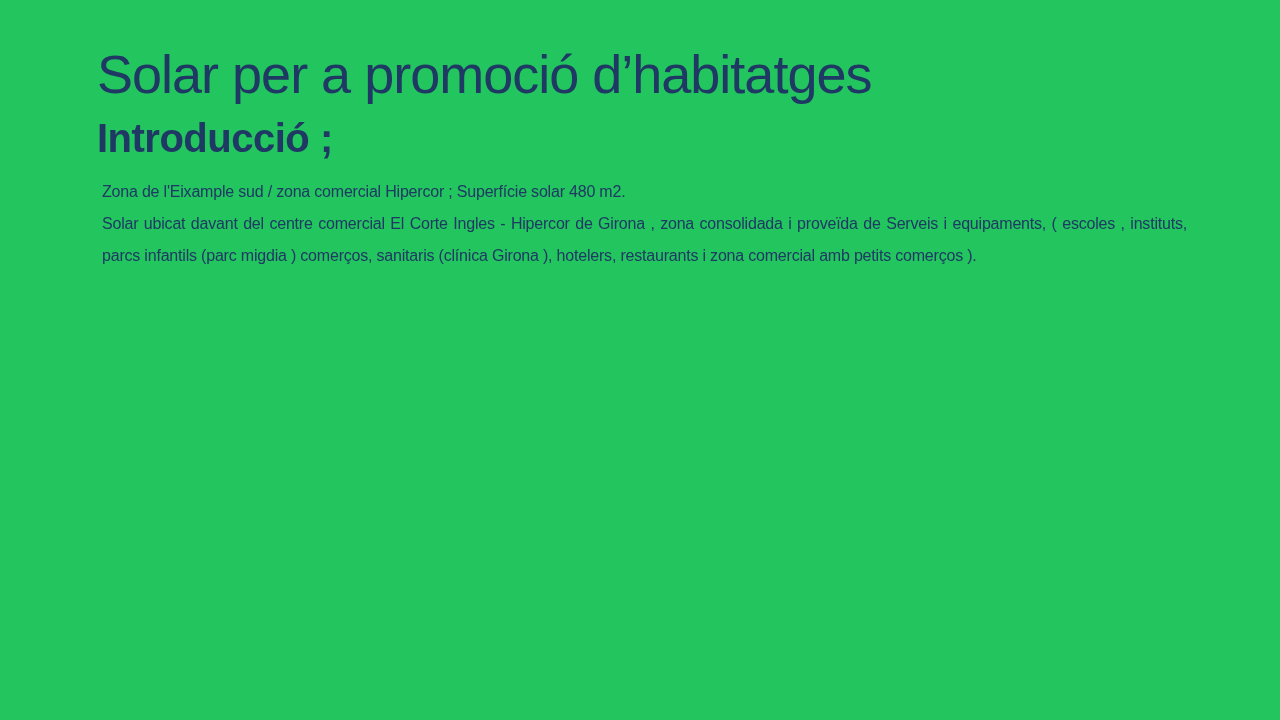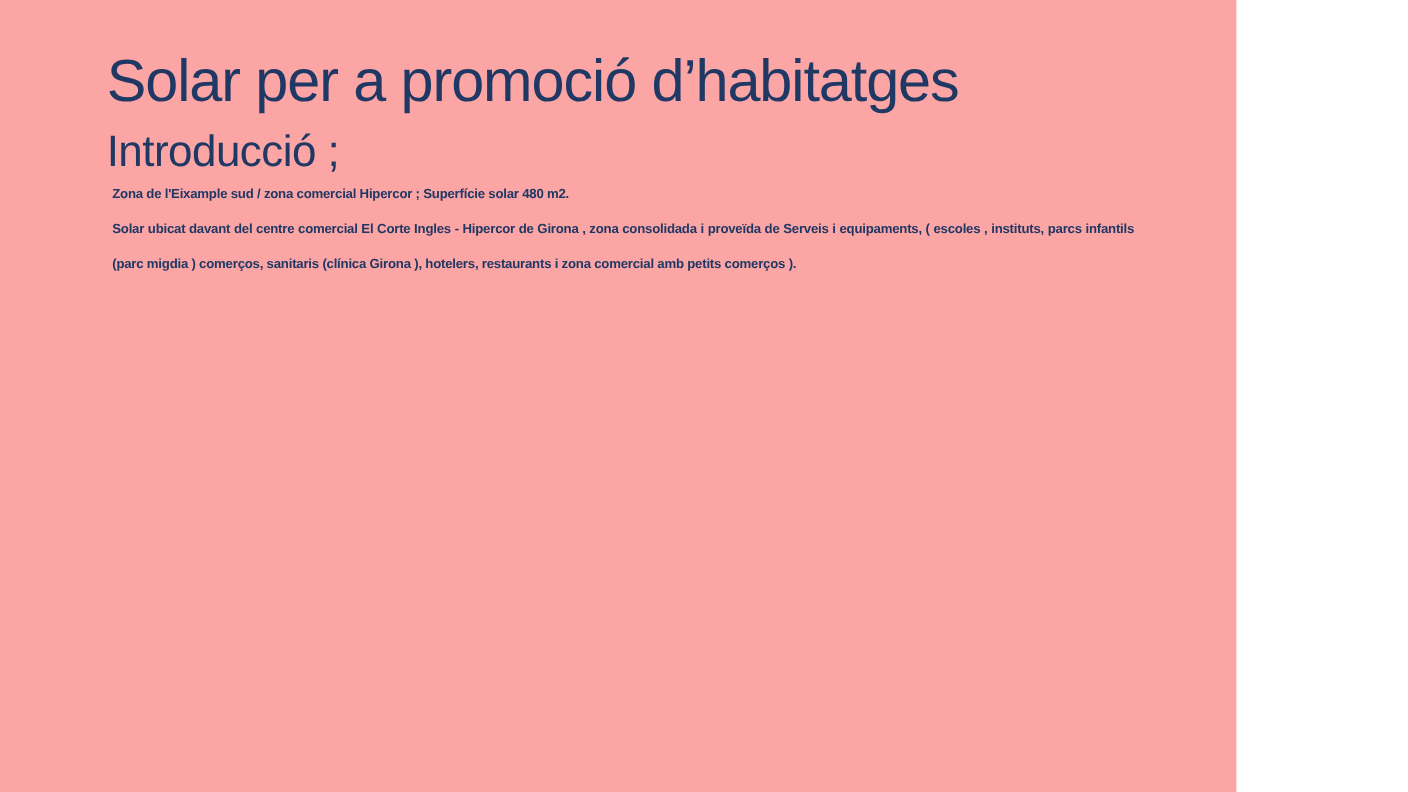--- a/index.html
+++ b/index.html
@@ -2,52 +2,52 @@
 <html><head>
 <meta charset="utf-8">
 <style>
   html, body {
     margin: 0;
     padding: 0;
     background: #ffffff;
   }
   .slide {
     position: relative;
-    width: 1124px;
+    width: 1280px;
     height: 720px;
-    background: #fca5a5;
+    background: #22c55e;
     overflow: hidden;
     font-family: "Liberation Sans", sans-serif;
     color: #1F3864;
   }
   .content {
     position: absolute;
     top: 46px;
     left: 102px;
     right: 93px;
   }
   .slide-title {
     margin: 0 0 0 -5px;
     font-size: 54px;
     font-weight: 400;
     line-height: 56px;
     letter-spacing: -1px;
     white-space: nowrap;
   }
   .slide-subtitle {
-    margin: 14px 0 0 -5px;
+    margin: 14px 0 16px -5px;
     font-size: 40px;
-    font-weight: 400;
+    font-weight: 700;
     line-height: 44px;
     letter-spacing: -0.5px;
   }
   .body-text p {
     margin: 0;
-    font-size: 12px;
-    font-weight: 700;
+    font-size: 16px;
+    font-weight: 400;
     line-height: 32px;
     letter-spacing: -0.2px;
   }
   .para-1 { margin-top: 42px; }
   .para-2 { margin-top: 16px; text-align: justify; }
   .para-3 { margin-top: 60px; }
   .para-4 { margin-top: 60px; text-align: justify; }
 </style>
 </head>
 <body>

